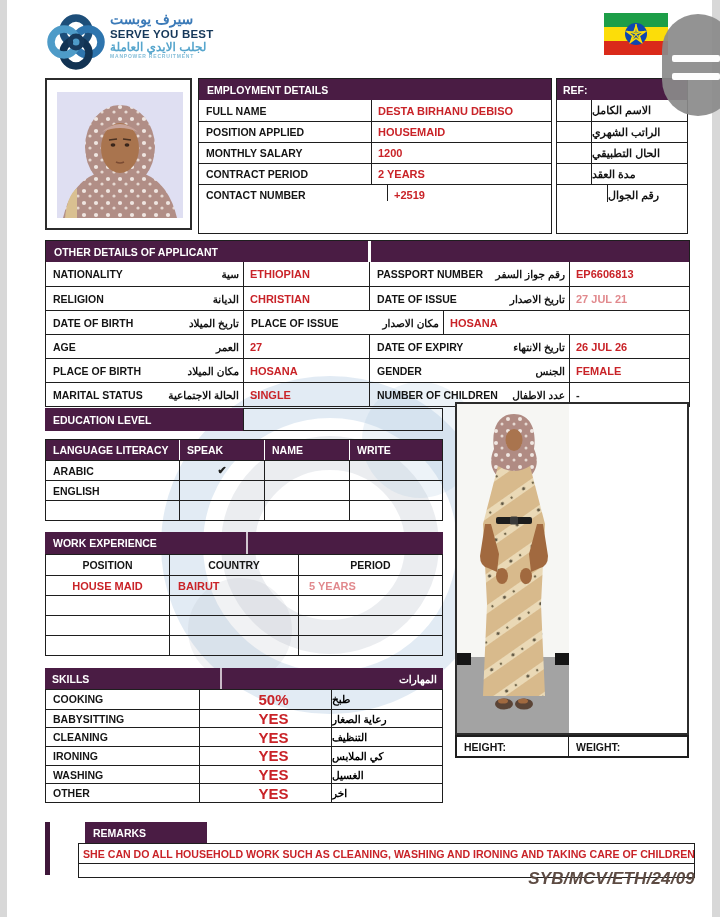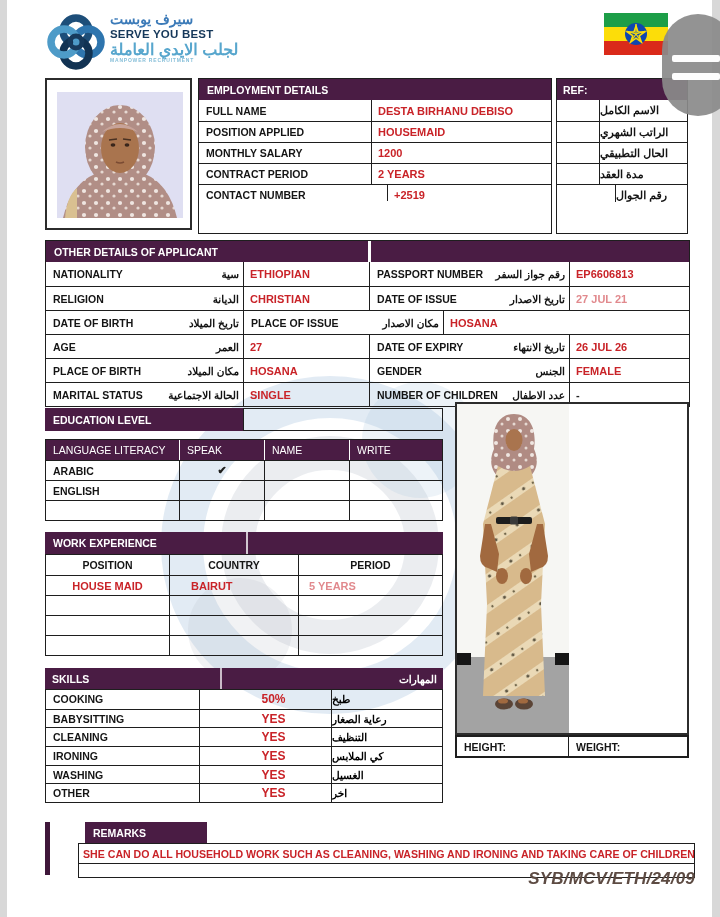--- a/index.html
+++ b/index.html
@@ -10,21 +10,21 @@
   .edge.l { left:0; width:7px; }
   .edge.r { left:712px; width:8px; }
 
   .wm { position:absolute; left:120px; top:355px; width:410px; height:380px; z-index:0; }
 
   
   .logo { position:absolute; left:44px; top:11px; width:64px; height:62px; z-index:1; }
   .brand-text { position:absolute; left:110px; top:12px; width:130px; z-index:1; line-height:1.12; }
   .bt-ar { color:#3b7ab8; font-weight:700; font-size:14px; }
   .bt-en { color:#16385a; font-weight:700; font-size:11.5px; letter-spacing:.2px; }
-  .bt-ar2 { color:#57a6cd; font-weight:700; font-size:16px; }
+  .bt-ar2 { color:#57a6cd; font-weight:700; font-size:12px; }
   .bt-en2 { color:#85bed8; font-weight:700; font-size:5px; letter-spacing:.8px; }
   .flag { position:absolute; left:604px; top:13px; width:64px; height:42px; z-index:2; }
   .fab { position:absolute; left:662px; top:14px; width:72px; height:102px; border-radius:40px;
          background:rgba(138,138,138,.92); z-index:8; }
   .fab .bar { position:absolute; left:10px; width:48px; height:7px; background:#fdfdfd; border-radius:2px; }
   .fab .bar.b1 { top:41px; } .fab .bar.b2 { top:59px; }
 
   
   .pbar { background:#4a1c44; color:#ffffff; font-weight:700; font-size:10.5px;
           display:flex; align-items:center; padding:0 8px; }
@@ -43,21 +43,21 @@
   .photo-frame { position:absolute; left:45px; top:78px; width:147px; height:152px;
                  border:2px solid #2c2c2c; background:#fff; z-index:1; }
   .photo-frame svg { position:absolute; left:10px; top:12px; }
   .emp { left:198px; top:78px; width:354px; }
   .emp .pbar { height:21px; }
   .h21 { height:21px; } .h49 { height:49px; align-items:flex-start;gap:16px; }
   .h49 .c { align-items:flex-start; padding-top:4px; }
   .emp .cl { width:172px; } .emp .cv { flex:1; }
   .ref { left:556px; top:78px; width:132px; }
   .ref .pbar { height:21px; padding-left:6px; }
-  .ref .ce { width:34px; } .ref .ca { flex:1;margin-left:8px; }
+  .ref .ce { width:34px; } .ref .ca { flex:1; }
 
   
   .od { left:45px; top:240px; width:645px; }
   .od .pbar { height:21px; position:relative; }
   .od .bargap { position:absolute; left:322px; top:0; width:3px; height:21px; background:#fdfdfd; }
   .od .trow { height:24px; }
   .odl1 { width:197px; justify-content:space-between; padding:0 4px 0 7px; }
   .odv1 { width:126px; }
   .odl2 { width:200px; justify-content:space-between; padding:0 4px 0 7px; }
   .odv2 { flex:1; }
@@ -73,46 +73,46 @@
   .hw .ch { width:111px; } .hw .cw { flex:1; }
 
   
   .edu-bar { position:absolute; left:45px; top:408px; width:198px; height:23px; z-index:1; }
   .edu-box { position:absolute; left:243px; top:408px; width:200px; height:23px;
              border:1.6px solid #1e1e1e; z-index:1; }
 
   
   .lang { left:45px; top:439px; width:398px; }
   .lang .hrow { height:22px; background:#4a1c44; border-top:none; }
-  .lang .hrow .c { color:#fff; font-weight:400; font-size:10.5px; padding-left:7px; border-left-color:#fff;text-align:center; }
+  .lang .hrow .c { color:#fff; font-weight:700; font-size:10.5px; padding-left:7px; border-left-color:#fff;text-align:center; }
   .lang .trow { height:20px; }
   .lang .c0 { width:133px; } .lang .c1 { width:85px; } .lang .c2 { width:85px; } .lang .c3 { flex:1; }
   .lang .cell-lang { font-weight:700; font-size:10.5px; color:#141414; padding-left:7px; }
   .lang .tick { justify-content:center; font-size:11px; color:#20201e; font-weight:700; }
 
   
   .wx-bar { position:absolute; left:45px; top:532px; width:398px; height:22px; z-index:1; position:absolute; }
   .wx-gap { position:absolute; left:201px; top:0; width:2px; height:22px; background:rgba(255,255,255,.75); }
   .wx { left:45px; top:554px; width:398px; }
   .wx .trow { height:20px; }
   .wx .c0 { width:123px; } .wx .c1 { width:129px; } .wx .c2 { flex:1; }
   .wx .hcell { justify-content:center; font-weight:700; font-size:10.5px; color:#141414; }
   .wx .pos { justify-content:center; padding-left:0; }
-  .wx .cty { padding-left:21px; }
+  .wx .cty { padding-left:8px; }
   .wx .per { padding-left:10px; }
 
   
   .sk-bar { position:absolute; left:45px; top:668px; width:398px; height:21px; z-index:1;
             justify-content:space-between; padding:0 6px 0 7px; }
   .sk-bar .ar { direction:rtl; }
   .sk-gap { position:absolute; left:220px; top:668px; width:2px; height:21px; background:rgba(255,255,255,.7); z-index:2; }
   .sk { left:45px; top:689px; width:398px; }
   .sk .trow { height:18.7px; }
   .sk .c0 { width:153px; } .sk .c1 { width:132px; } .sk .c2 { flex:1; }
-  .sk .sval { justify-content:center; padding-left:16px; font-size:12px; }
+  .sk .sval { justify-content:center; padding-left:16px; font-size:15px; }
   .sk .sar { justify-content:flex-end; padding-right:6px; font-weight:700; font-size:10.5px; direction:rtl; }
 
   
   .rm-strip { position:absolute; left:45px; top:822px; width:5px; height:53px; background:#3f173a; z-index:1; }
   .rm-bar { position:absolute; left:85px; top:822px; width:122px; height:21px; z-index:1; }
   .rm-box { left:78px; top:843px; width:617px; }
   .rm-box .r1 { height:19px; }
   .rm-box .r2 { height:14px; }
   .rm-text { font-weight:700; font-size:10.6px; color:#c92328; padding-left:4px; white-space:nowrap; }
   .footer-ref { position:absolute; left:400px; top:869px; width:295px; text-align:right;

